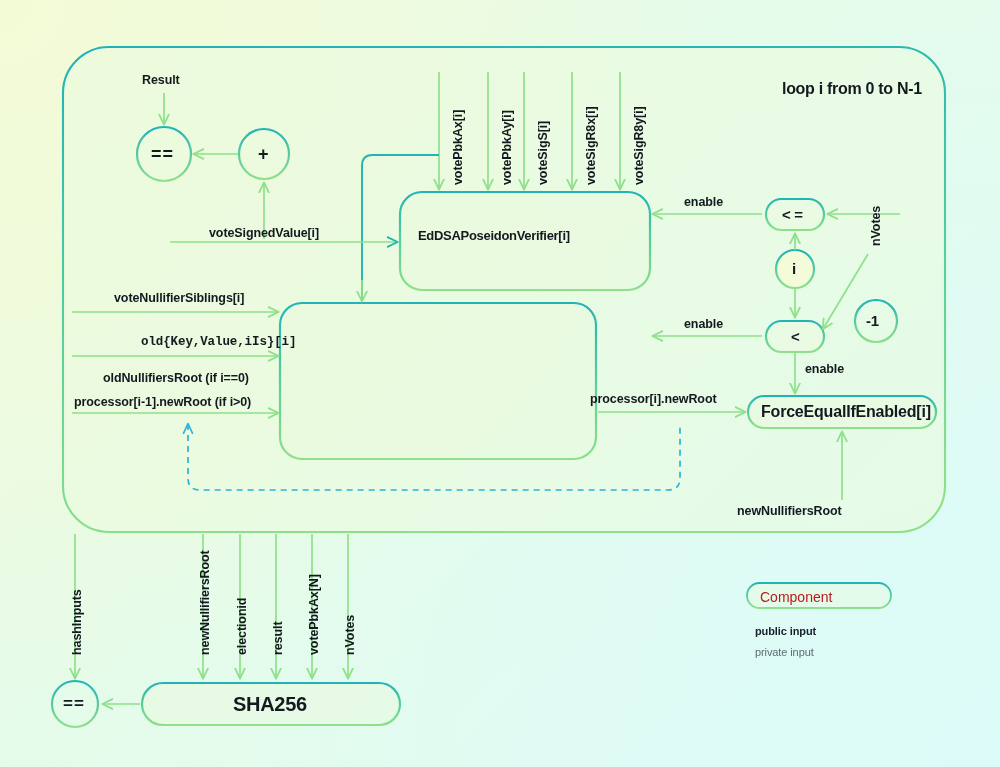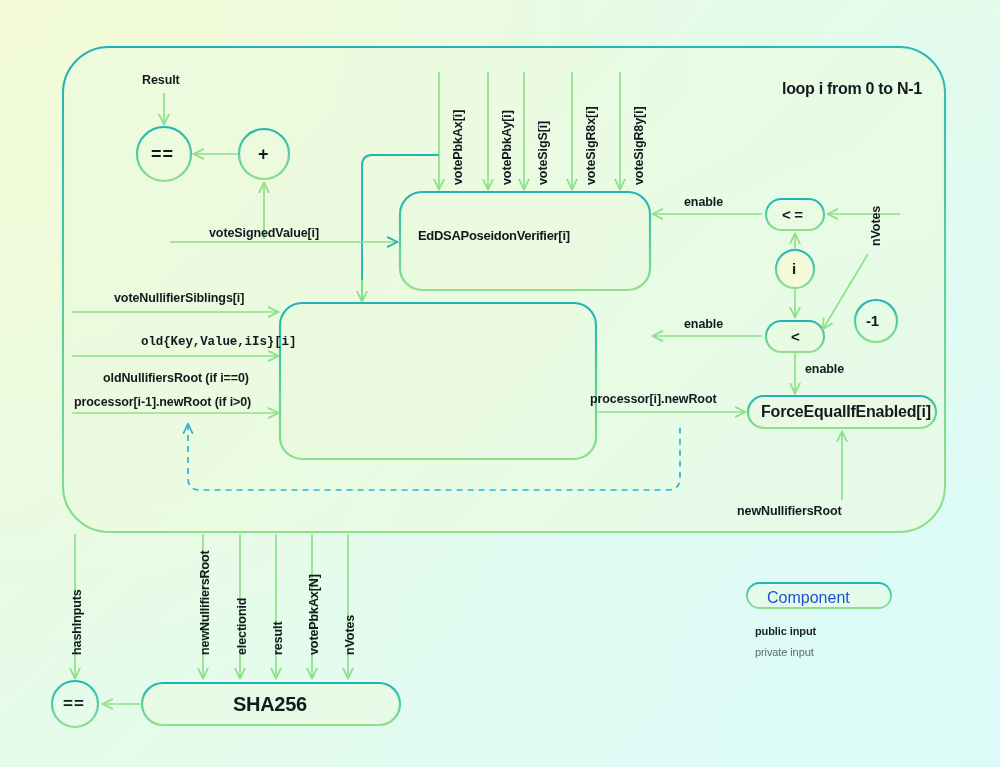--- a/index.html
+++ b/index.html
@@ -28,21 +28,21 @@
     position:absolute;
     color:#14181f;
     white-space:nowrap;
     font-weight:600;
     letter-spacing:-0.3px;
   }
   .legend-item{position:absolute;font-size:11px;letter-spacing:-0.1px;}
   .legend-pub{color:#18202b;font-weight:700;}
   .legend-priv{color:#5d6b72;font-weight:400;}
   .legend-comp{
-    position:absolute;color:#1d4ed8;font-size:16px;font-weight:400;margin-left:7px;
+    position:absolute;color:#b91c1c;font-size:14px;font-weight:400;
   }
 </style>
 </head>
 <body>
 
 <div id="stage">
 
   <svg class="layer" viewBox="0 0 1000 767" xmlns="http://www.w3.org/2000/svg">
     <defs>
       <linearGradient id="gradBox" x1="0" y1="0" x2="0" y2="1">

